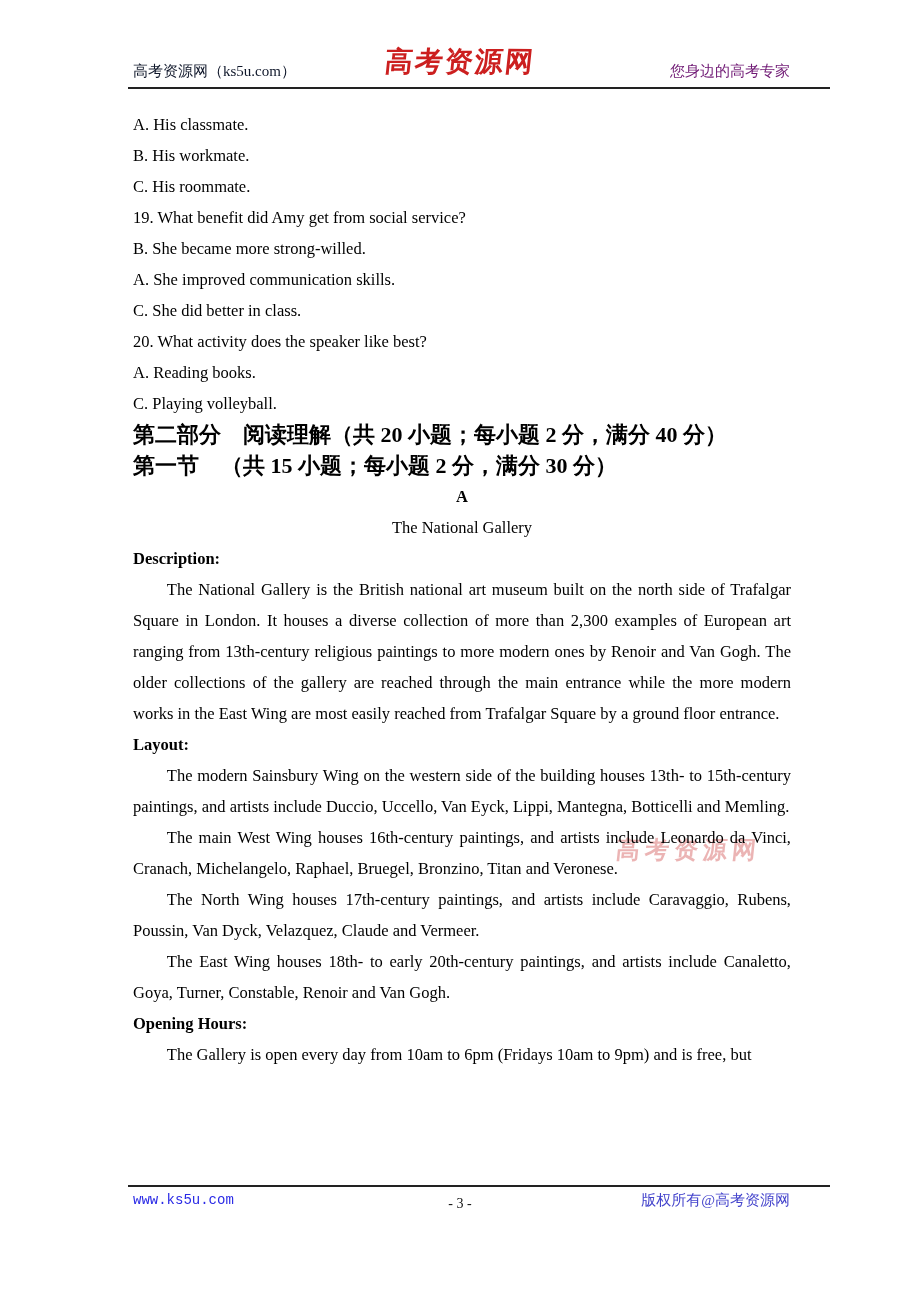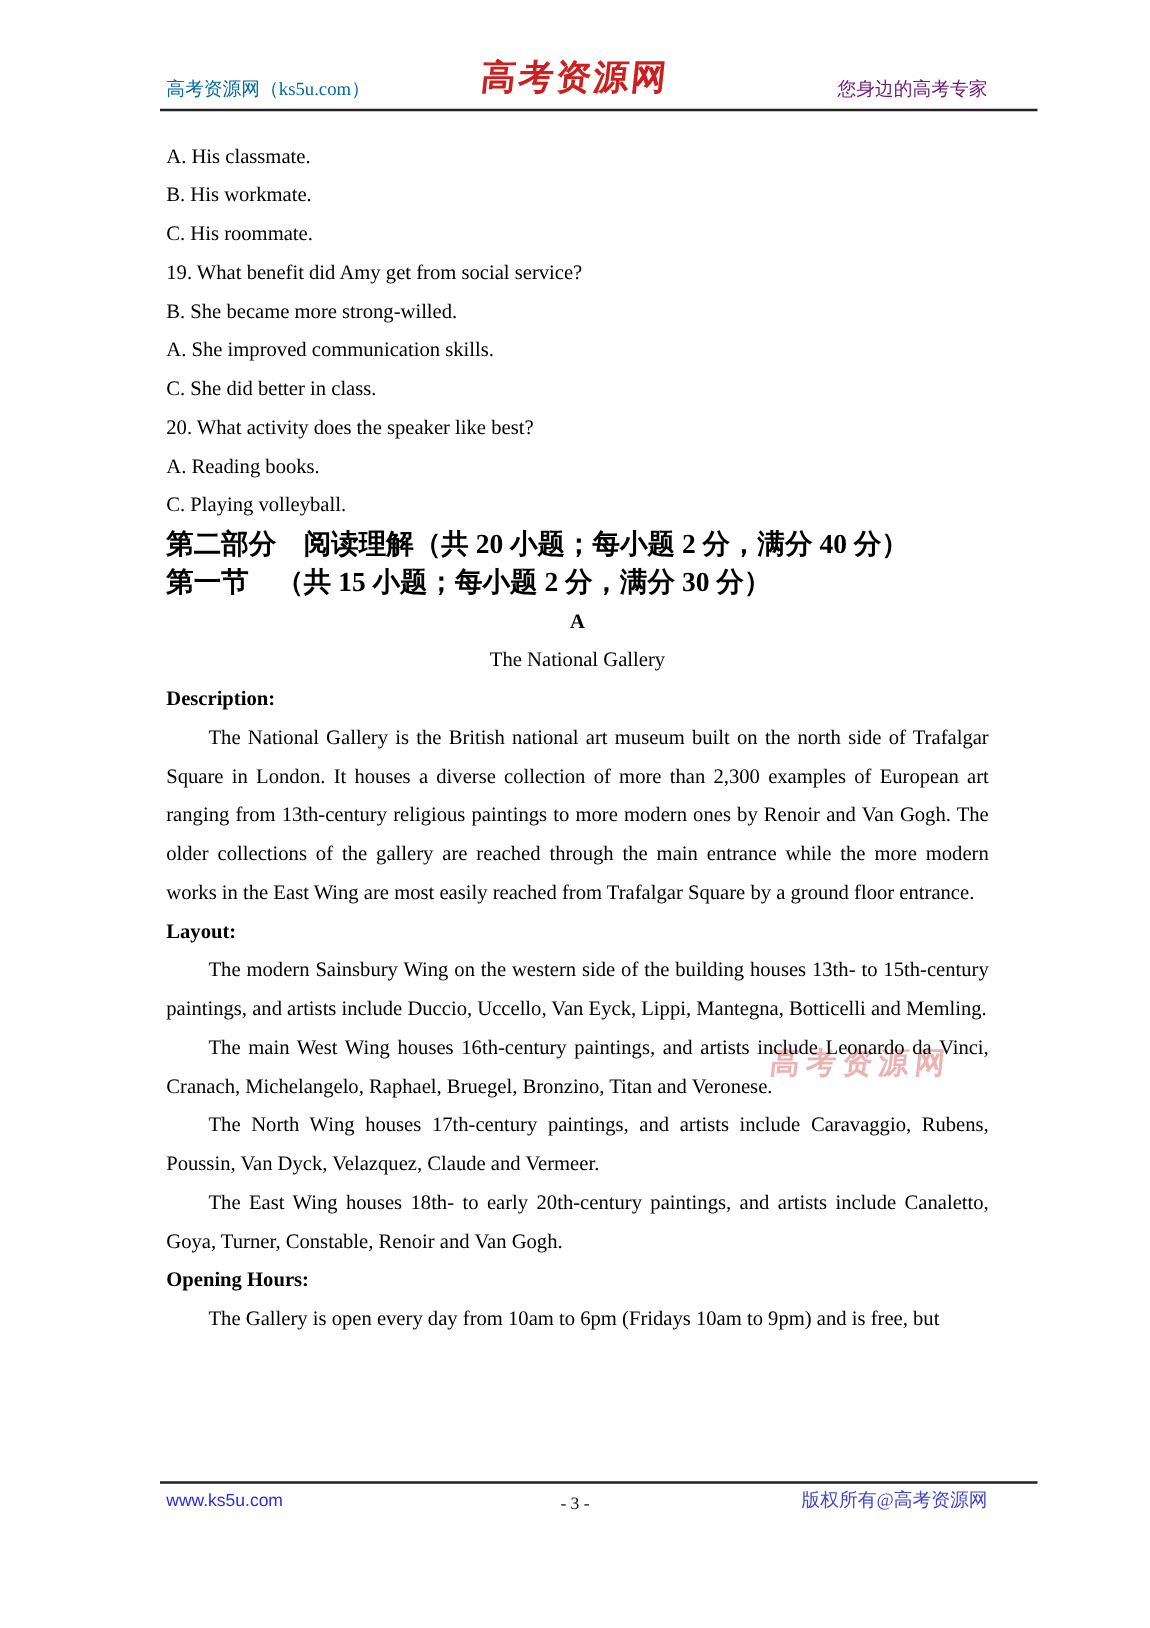--- a/index.html
+++ b/index.html
@@ -7,21 +7,21 @@
     position:relative;
     width:920px;height:1302px;
     background:#ffffff;
     font-family:"Liberation Serif","DejaVu Serif",serif;
     color:#000;
     overflow:hidden;
   }
   
   .header-left{
     position:absolute;left:133px;top:62px;
-    font-size:15px;color:#0369a1;white-space:nowrap;
+    font-size:15px;color:#0f172a;white-space:nowrap;
   }
   .header-logo{
     position:absolute;left:0;right:0;top:43px;
     text-align:center;
     font-size:28px;font-weight:bold;
     color:#cc1f1f;
     letter-spacing:2px;
     transform:skewX(-6deg);
     white-space:nowrap;
   }
@@ -57,21 +57,21 @@
     white-space:nowrap;
     pointer-events:none;
   }
   
   .footer-rule{
     position:absolute;left:128px;top:1185px;width:702px;height:0;
     border-top:2px solid #222;
   }
   .footer-left{
     position:absolute;left:133px;top:1192px;
-    font-family:Liberation Sans, sans-serif;
+    font-family:Liberation Mono, monospace;
     font-size:14px;color:#2a2ae6;white-space:nowrap;
     text-decoration:none;
   }
   .footer-page{
     position:absolute;left:0;right:0;top:1196px;
     text-align:center;font-size:14px;color:#111;
   }
   .footer-right{
     position:absolute;right:130px;top:1191px;
     font-size:15px;color:#4444cc;white-space:nowrap;

